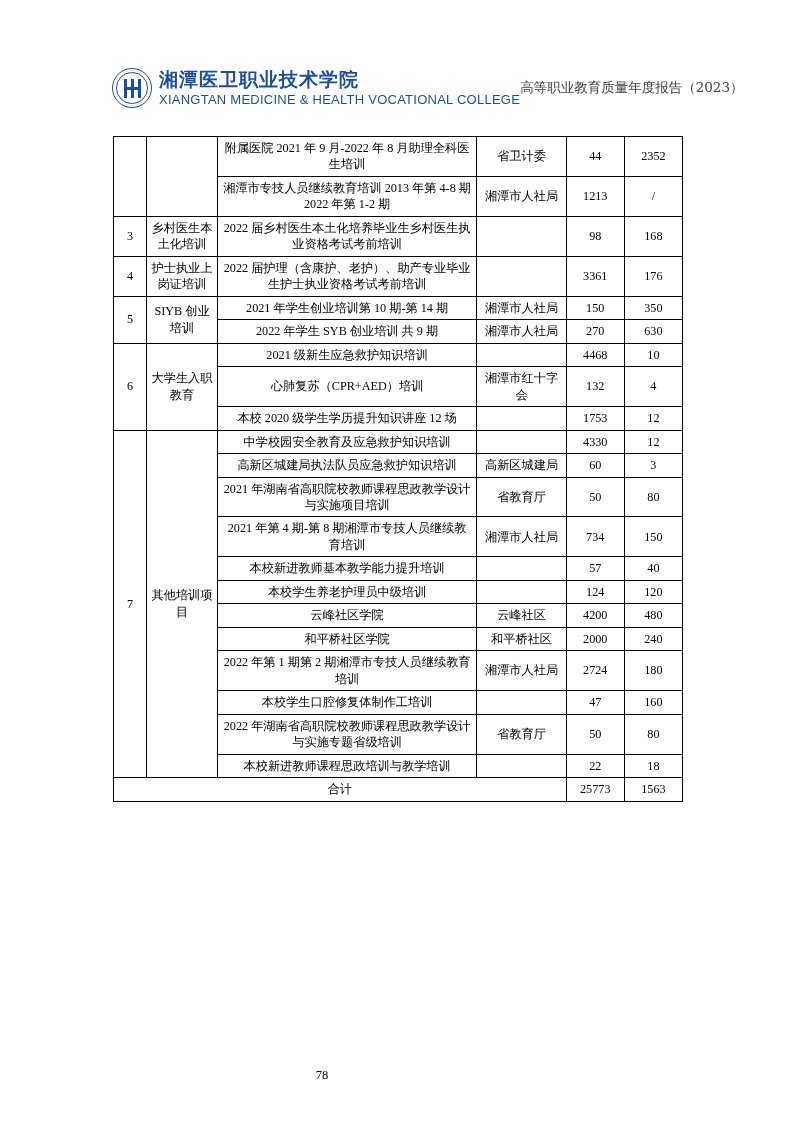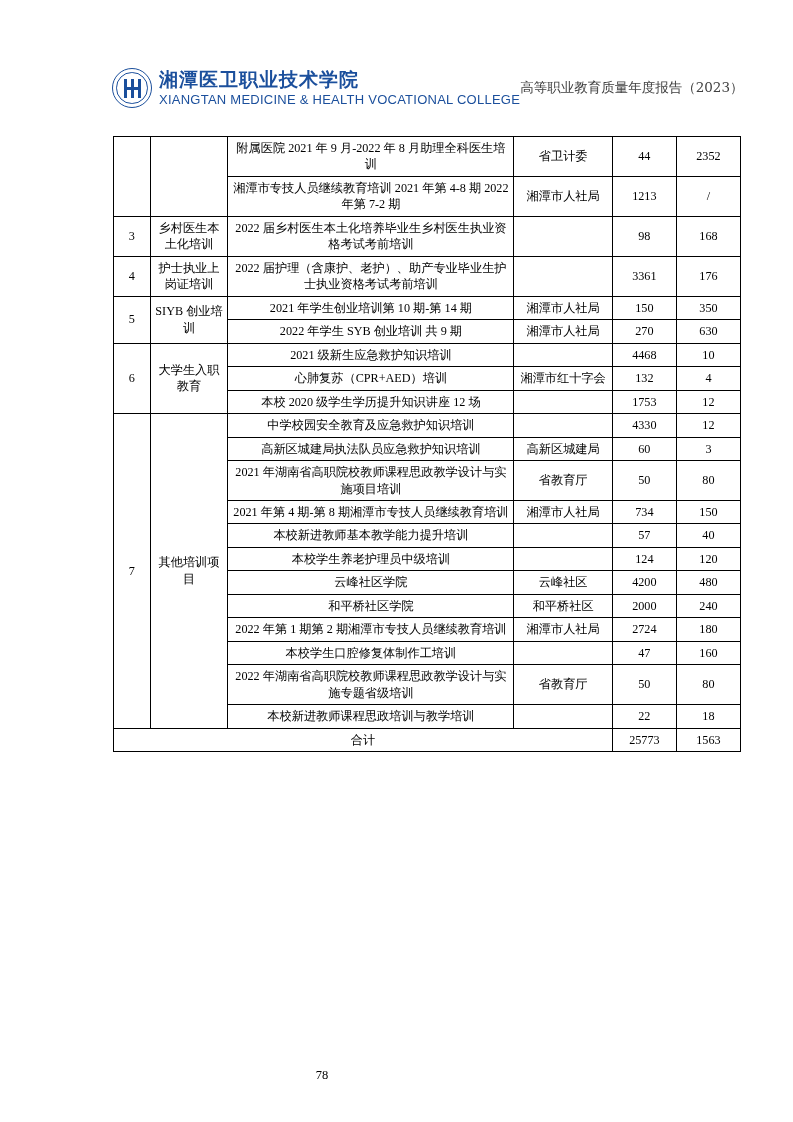--- a/index.html
+++ b/index.html
@@ -83,21 +83,21 @@
     font-size: 13.5px;
     color: #404040;
     white-space: nowrap;
     font-family: "DejaVu Serif", serif;
   }
   
   table.main {
     position: absolute;
     top: 136px;
     left: 113px;
-    width: 628px;
+    width: 570px;
     border-collapse: collapse;
     table-layout: fixed;
     font-size: 12.2px;
     line-height: 1.35;
   }
   table.main td {
     border: 0.8px solid #000000;
     padding: 3px 4px;
     text-align: center;
     vertical-align: middle;
@@ -152,21 +152,21 @@
       <tr>
         <td rowspan="2"></td>
         <td rowspan="2"></td>
         <td class="name">附属医院 2021 年 9 月-2022 年 8 月助理全科医生培训</td>
         <td>省卫计委</td>
         <td>44</td>
         <td>2352</td>
       </tr>
 
       <tr>
-        <td class="name">湘潭市专技人员继续教育培训 2021 年第 4-8 期 2022 年第 7-2 期</td>
+        <td class="name">湘潭市专技人员继续教育培训 2013 年第 4-8 期 2022 年第 1-2 期</td>
         <td>湘潭市人社局</td>
         <td>1213</td>
         <td>/</td>
       </tr>
 
       <tr>
         <td>3</td>
         <td>乡村医生本土化培训</td>
         <td class="name">2022 届乡村医生本土化培养毕业生乡村医生执业资格考试考前培训</td>
         <td></td>

